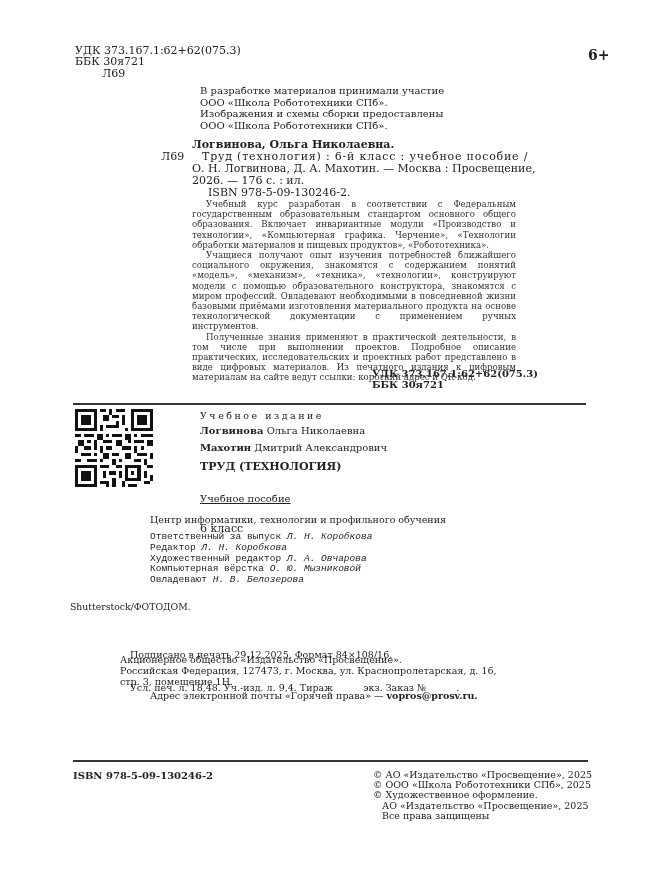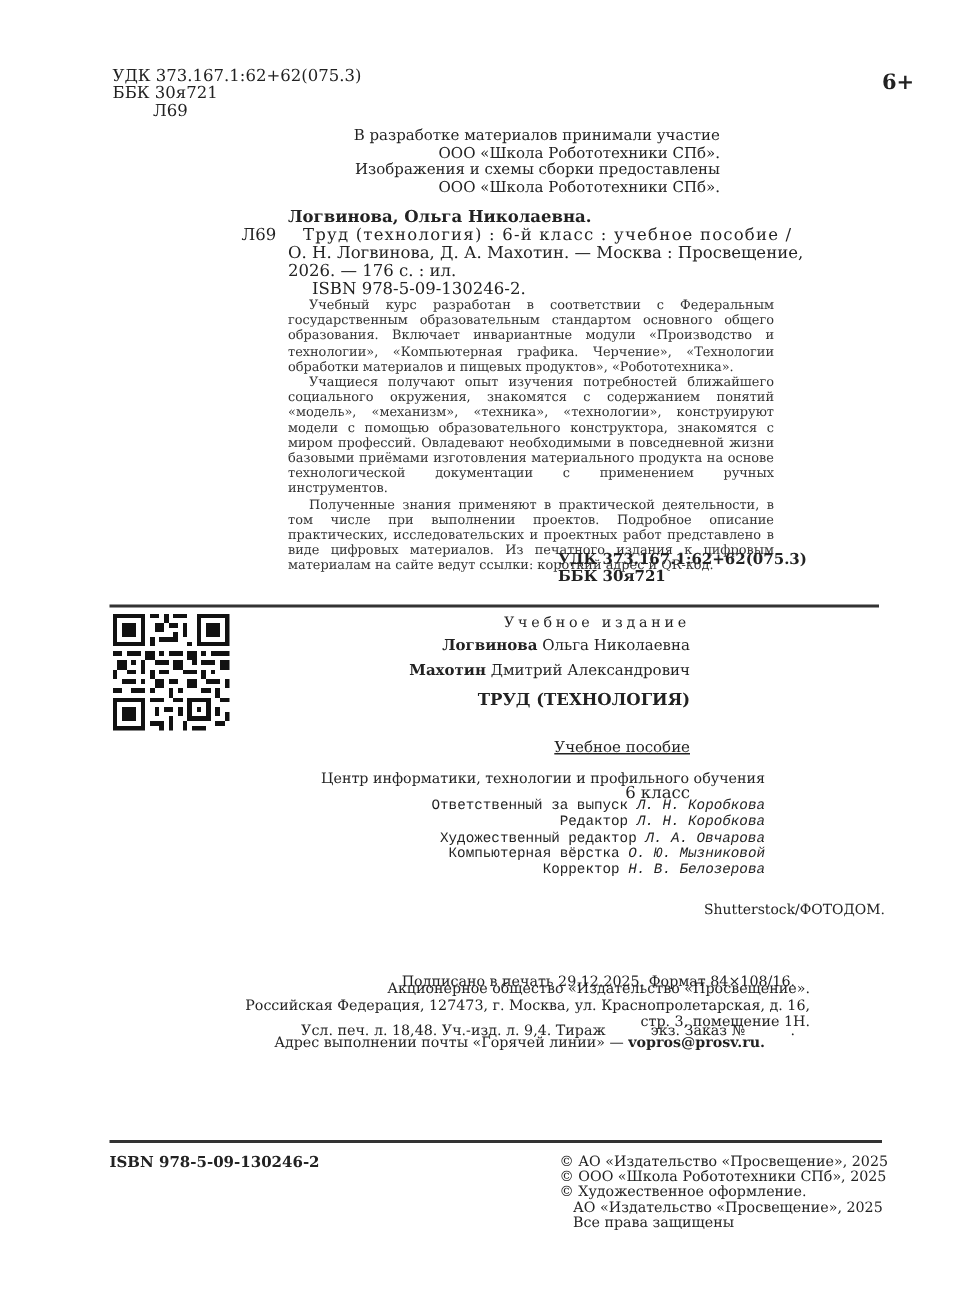--- a/index.html
+++ b/index.html
@@ -4,21 +4,21 @@
 <style>
   html, body { margin:0; padding:0; background:#ffffff; }
   body { width:650px; height:869px; position:relative; overflow:hidden;
          font-family:"DejaVu Serif","Liberation Serif",serif; color:#222; }
   .abs { position:absolute; }
   .t11 { font-size:11px; line-height:12px; }
   .t10 { font-size:10px; line-height:11.5px; }
   .t9 { font-size:8.6px; line-height:10.2px; color:#333; }
   .bold { font-weight:bold; }
   .ital { font-style:italic; }
-  .center { text-align:right; }
+  .center { text-align:left; }
   .rule { position:absolute; height:2px; background:#333; }
   .just { text-align:justify; }
   .indent { text-indent:14px; }
   .sp { letter-spacing:2.5px; }
 </style>
 </head>
 <body>
 
 <div class="abs t11" style="left:75px;top:45px;">УДК 373.167.1:62+62(075.3)</div>
 <div class="abs t11" style="left:75px;top:56px;">ББК 30я721</div>
@@ -84,40 +84,40 @@
 <div class="abs center" style="left:200px;top:477px;width:260px;font-size:11px;margin-top:45px;">6 класс</div>
 <div class="abs center" style="left:200px;top:493px;width:260px;font-size:10px;text-decoration:underline;">Учебное пособие</div>
 
 <div class="abs center" style="left:150px;top:514px;width:360px;font-size:9.5px;">Центр информатики, технологии и профильного обучения</div>
 
 <div class="abs center" style="left:150px;top:532px;width:360px;font-size:9.5px;line-height:10.8px;font-family:Liberation Mono, monospace;">
   <div><span>Ответственный за выпуск</span> <span class="ital">Л. Н. Коробкова</span></div>
   <div><span>Редактор</span> <span class="ital">Л. Н. Коробкова</span></div>
   <div><span>Художественный редактор</span> <span class="ital">Л. А. Овчарова</span></div>
   <div><span>Компьютерная вёрстка</span> <span class="ital">О. Ю. Мызниковой</span></div>
-  <div><span>Корректор</span> <span class="ital">Н. В. Белозерова</span></div>
+  <div><span>Овладевают</span> <span class="ital">Н. В. Белозерова</span></div>
 </div>
 
 <div class="abs center" style="left:70px;top:601px;width:520px;font-size:9.3px;line-height:11px;">
   <div>Shutterstock/ФОТОДОМ.</div>
 </div>
 
 <div class="abs center" style="left:130px;top:627px;width:400px;font-size:9.5px;line-height:11px;white-space:pre;">
   <div>Подписано в печать 29.12.2025. Формат 84×108/16.</div>
   <div>Усл. печ. л. 18,48. Уч.-изд. л. 9,4. Тираж          экз. Заказ №          .</div>
 </div>
 
 <div class="abs center" style="left:120px;top:654px;width:420px;font-size:9.5px;line-height:11px;">
   <div>Акционерное общество «Издательство «Просвещение».</div>
   <div>Российская Федерация, 127473, г. Москва, ул. Краснопролетарская, д. 16,</div>
   <div>стр. 3, помещение 1Н.</div>
 </div>
 
 <div class="abs center" style="left:150px;top:690px;width:360px;font-size:9.5px;">
-  <span>Адрес выполнении почты «Горячей линии» — </span><span class="bold">vopros@prosv.ru.</span>
+  <span>Адрес электронной почты «Горячей права» — </span><span class="bold">vopros@prosv.ru.</span>
 </div>
 
 <div class="rule" style="left:73px;top:760px;width:515px;"></div>
 <div class="abs bold" style="left:73px;top:770px;font-size:10px;">ISBN 978-5-09-130246-2</div>
 <div class="abs" style="left:373px;top:770px;font-size:9.5px;line-height:10.2px;">
   <div>© АО «Издательство «Просвещение», 2025</div>
   <div>© ООО «Школа Робототехники СПб», 2025</div>
   <div>© Художественное оформление.</div>
   <div style="padding-left:9px;">АО «Издательство «Просвещение», 2025</div>
   <div style="padding-left:9px;">Все права защищены</div>

